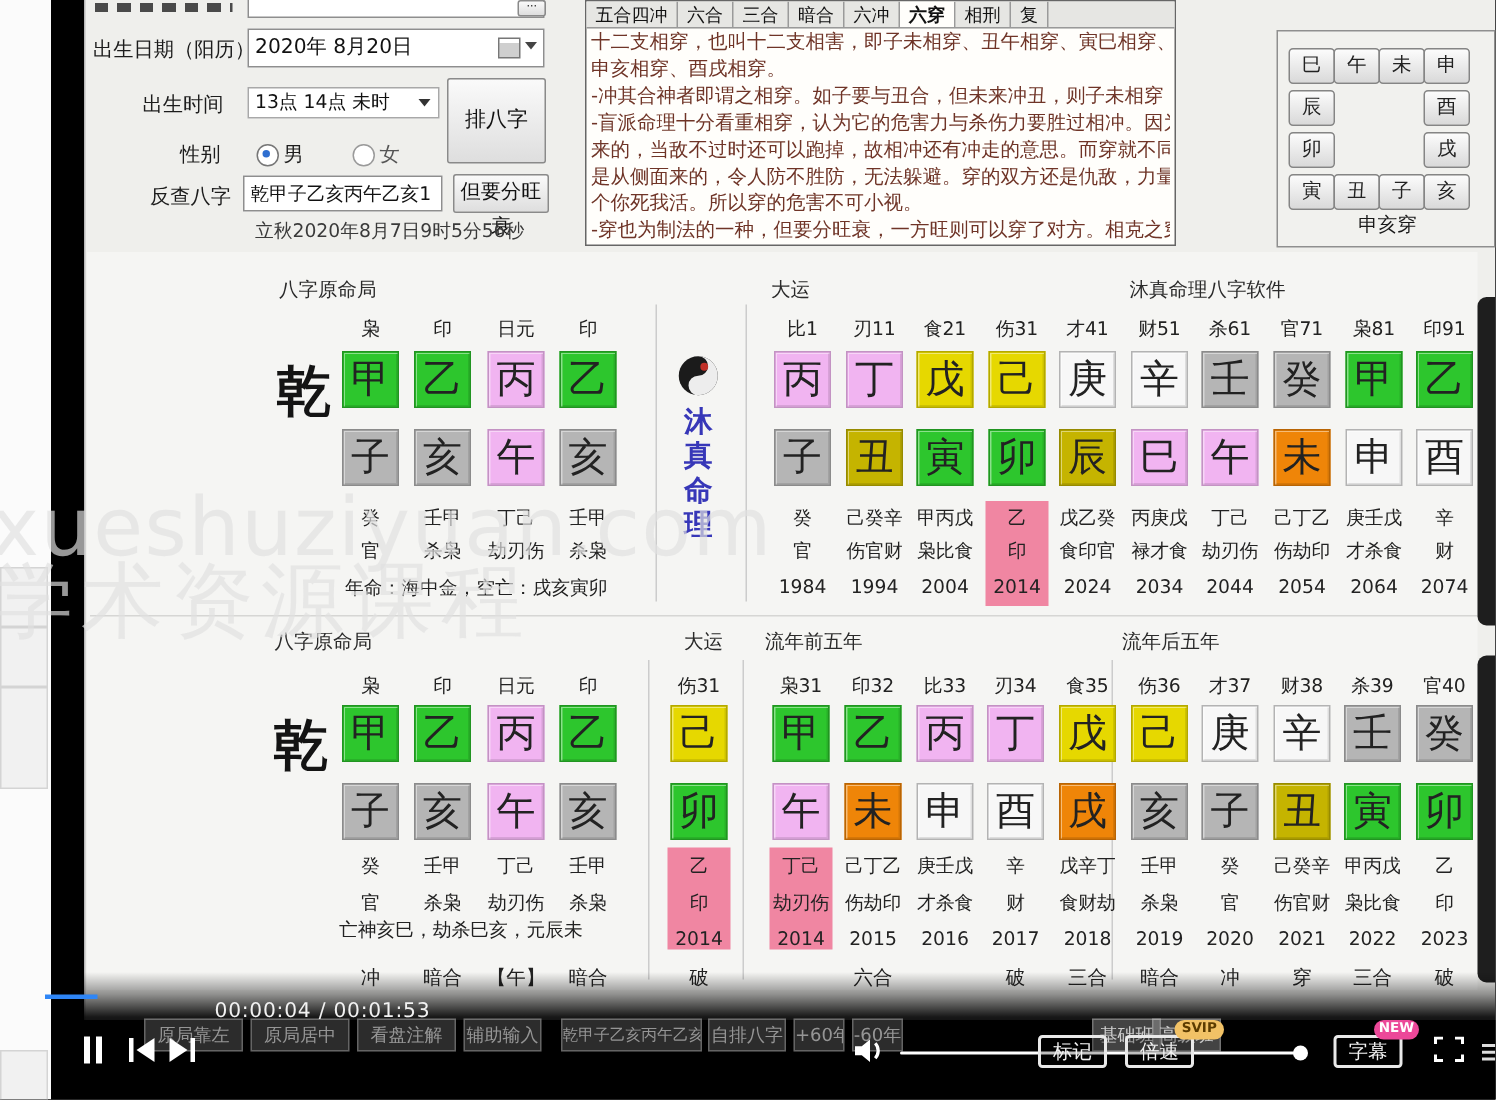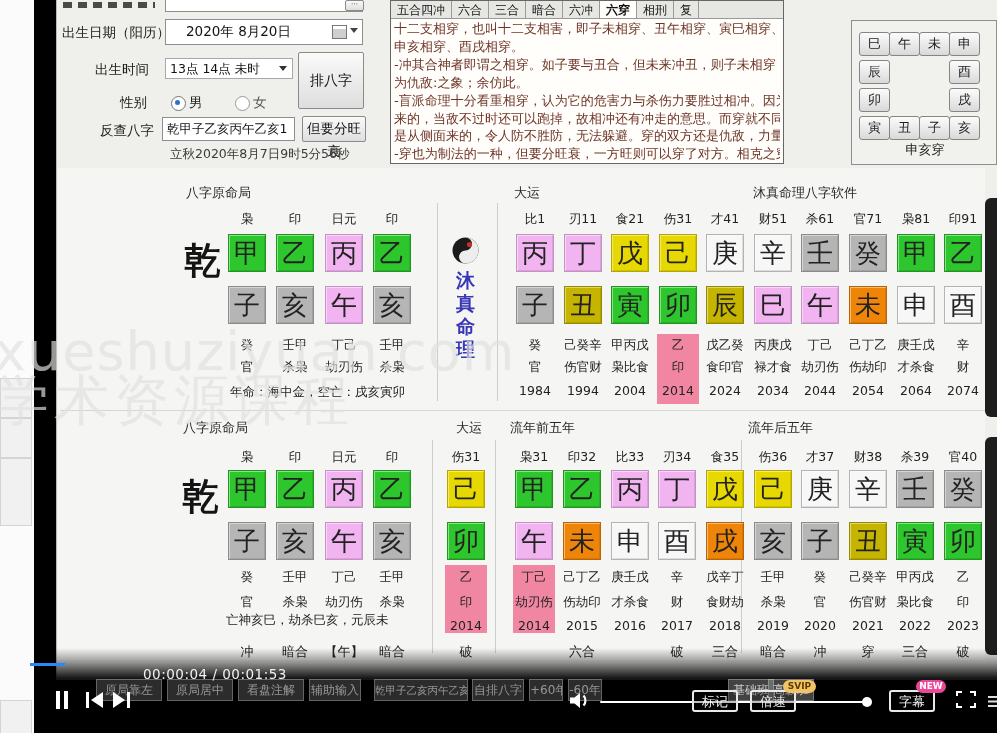--- a/index.html
+++ b/index.html
@@ -97,21 +97,21 @@
   <div id="app-border" class="abs"></div>
   <div id="chartbg" class="abs"></div>
 
   <div class="abs field" style="left:165px;top:-14px;width:196px;height:24px;"></div>
   <div class="abs btn3d" style="left:345px;top:0px;width:17px;height:9px;font-size:7px;line-height:7px;">⋯</div>
   <div class="abs cutdash" style="left:63px;top:2px;width:92px;height:6px;"></div>
 
   <div>
     <div class="abs flabel" style="left:62px;top:24px;">出生日期（阳历）</div>
     <div class="abs field" style="left:165px;top:19px;width:196px;height:24px;line-height:23px;">
-      <span style="padding-left:20px;">2020年 8月20日</span>
+      <span style="padding-left:4px;">2020年 8月20日</span>
       <span class="abs" style="left:166px;top:5px;width:13px;height:12px;border:1px solid #777;background:linear-gradient(#fff 3px,#cfcfcf 3px);"></span>
       <span class="abs" style="left:184px;top:8px;width:0;height:0;border-left:4px solid transparent;border-right:4px solid transparent;border-top:5px solid #444;"></span>
     </div>
 
     <div class="abs flabel" style="left:95px;top:61px;">出生时间</div>
     <div class="abs field" style="left:165px;top:58px;width:126px;height:19px;line-height:18px;border-color:#a8a8a8;">
       <span style="padding-left:4px;font-size:12.5px;">13点 14点 未时</span>
       <span class="abs" style="left:113px;top:7px;width:0;height:0;border-left:4px solid transparent;border-right:4px solid transparent;border-top:5px solid #333;"></span>
     </div>
 
@@ -142,24 +142,24 @@
         <div class="tab">暗合</div>
         <div class="tab">六冲</div>
         <div class="tab sel">六穿</div>
         <div class="tab">相刑</div>
         <div class="tab">复</div>
       </div>
     <div id="reflines">
         <div class="refline">十二支相穿，也叫十二支相害，即子未相穿、丑午相穿、寅巳相穿、卯辰相穿、</div>
         <div class="refline">申亥相穿、酉戌相穿。</div>
         <div class="refline">-冲其合神者即谓之相穿。如子要与丑合，但未来冲丑，则子未相穿，取其相互</div>
-        <div class="refline">为仇敌:之象；余仿此。</div>
         <div class="refline">-盲派命理十分看重相穿，认为它的危害力与杀伤力要胜过相冲。因为冲是正面</div>
         <div class="refline">来的，当敌不过时还可以跑掉，故相冲还有冲走的意思。而穿就不同了，因为穿</div>
         <div class="refline">是从侧面来的，令人防不胜防，无法躲避。穿的双方还是仇敌，力量较大，要拼</div>
+        <div class="refline">个你死我活。所以穿的危害不可小视。</div>
         <div class="refline">-穿也为制法的一种，但要分旺衰，一方旺则可以穿了对方。相克之穿也要看双</div>
       </div>
   </div>
 
   <div id="ringpanel" class="abs">
     <div id="ringbtns"></div>
     <div class="abs" style="left:28px;top:120px;width:90px;text-align:center;font-size:13px;color:#1a1a1a;">申亥穿</div>
   <div class="abs ringbtn" style="left: 7px; top: 11px;">巳</div>
       <div class="abs ringbtn" style="left: 37px; top: 11px;">午</div>
       <div class="abs ringbtn" style="left: 67px; top: 11px;">未</div>

